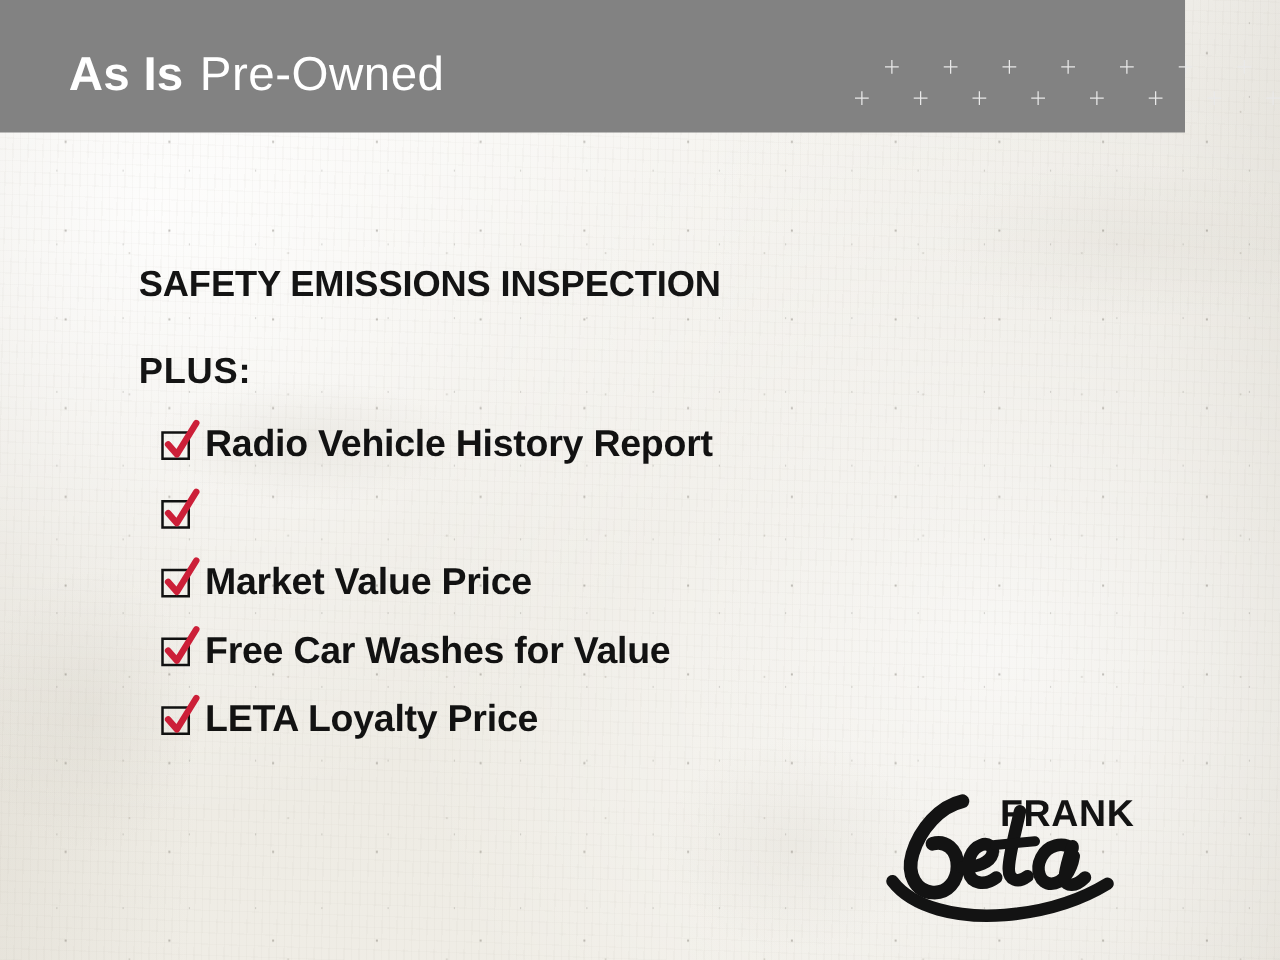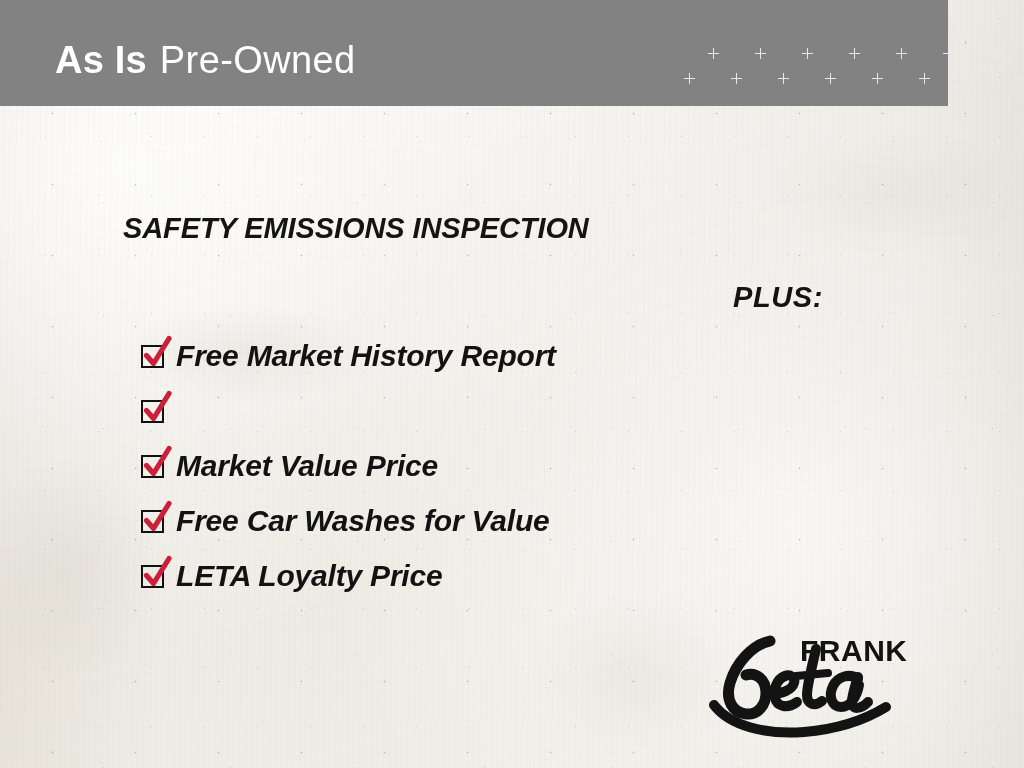--- a/index.html
+++ b/index.html
@@ -103,43 +103,41 @@
   .plus::before {
     left: 5px; top: 0; width: 1.4px; height: 11px;
   }
   .plus::after {
     left: 0; top: 5px; width: 11px; height: 1.4px;
   }
 
   
   #content {
     position: absolute;
-    left: 123px;
+    left: 111px;
     top: 210px;
     width: 700px;
-    font-style: italic;
   }
   #safety-heading {
     font-size: 29px;
     font-weight: 700;
     letter-spacing: -0.1px;
     color: #141414;
     line-height: 36px;
     margin: 0;
     white-space: nowrap;
   }
   #plus-label {
     margin: 0;
     padding-top: 34px;
     font-size: 29px;
     font-weight: 800;
     letter-spacing: 0.6px;
     color: #141414;
     line-height: 34px;
-    text-align: right;
   }
 
   #benefit-list {
     list-style: none;
     margin: 0;
     padding: 22px 0 0 18px;
   }
   .benefit-item {
     display: flex;
     align-items: center;
@@ -224,21 +222,21 @@
     <p id="plus-label">PLUS:</p>
 
     <ul id="benefit-list">
 
       <li class="benefit-item">
         <span class="checkbox">
           <svg viewBox="0 0 30 34" aria-hidden="true">
             <path d="M4.5 19.5 L11.5 27.5 L27 2.5" fill="none" stroke="#cc1f38" stroke-width="5.2" stroke-linecap="round" stroke-linejoin="round"></path>
           </svg>
         </span>
-        <span class="benefit-label">Free Market History Report</span>
+        <span class="benefit-label">Radio Vehicle History Report</span>
       </li>
 
       <li class="benefit-item">
         <span class="checkbox">
           <svg viewBox="0 0 30 34" aria-hidden="true">
             <path d="M4.5 19.5 L11.5 27.5 L27 2.5" fill="none" stroke="#cc1f38" stroke-width="5.2" stroke-linecap="round" stroke-linejoin="round"></path>
           </svg>
         </span>
       </li>
 

